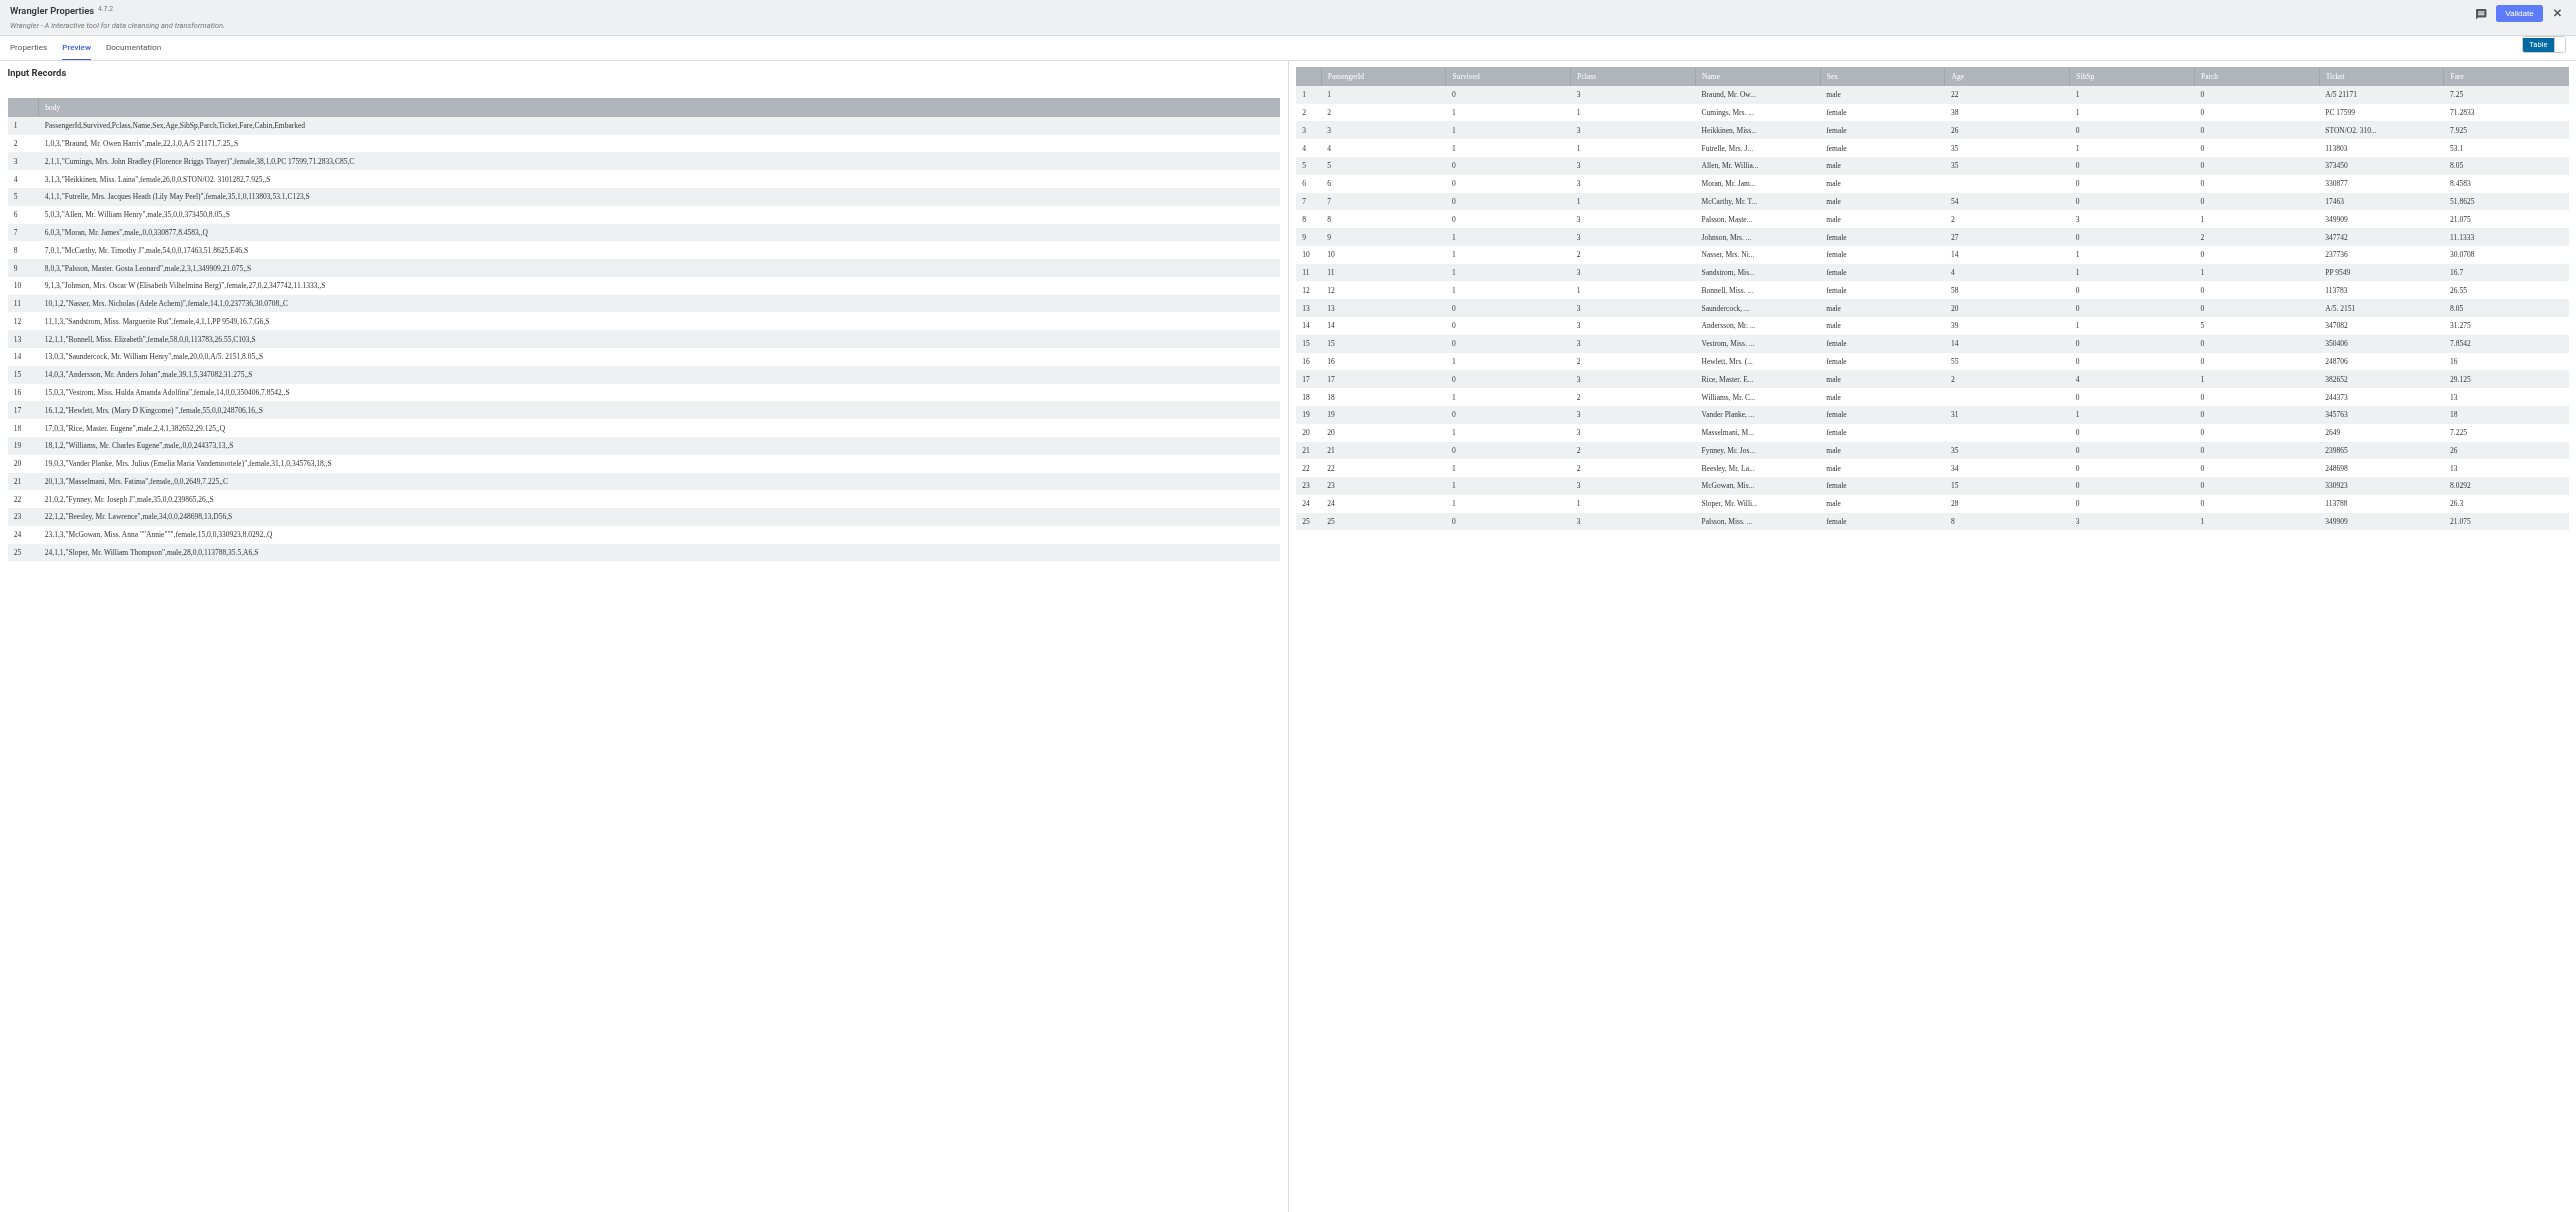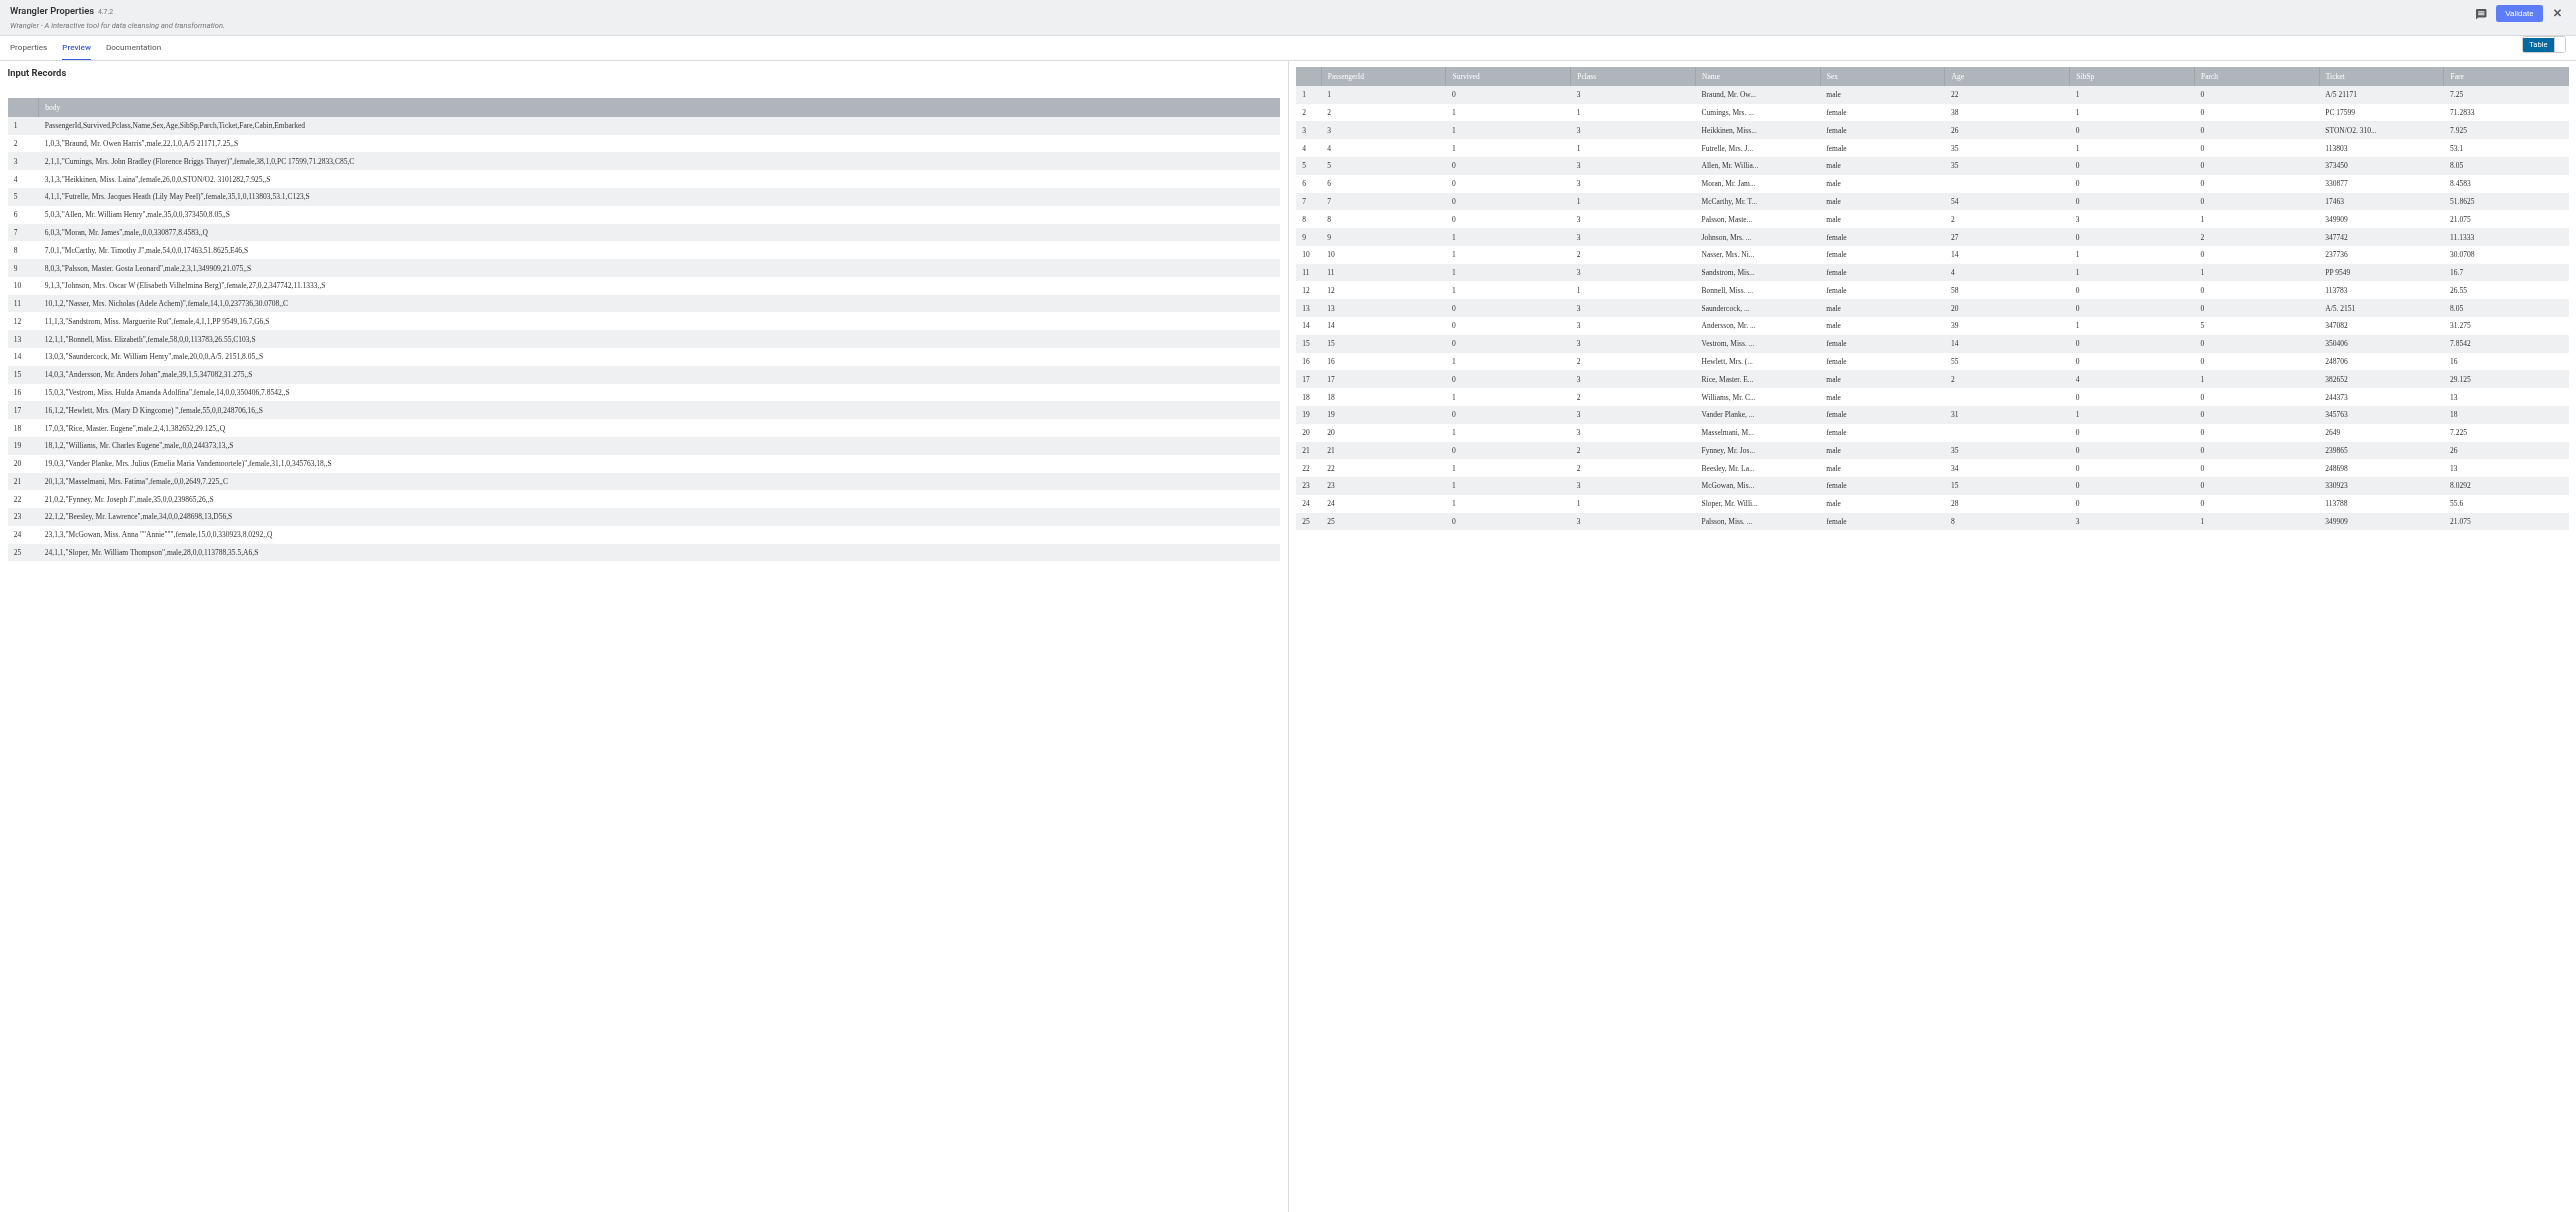--- a/index.html
+++ b/index.html
@@ -11,21 +11,21 @@
   }
   .header {
     background: #eef0f2;
     border-bottom: 0.6px solid #d8dce0;
     padding: 5px 10px;
     display: flex;
     align-items: flex-start;
     justify-content: space-between;
   }
   .header-left { display: flex; flex-direction: column; }
-  .header-title-row { display: flex; align-items: flex-end; gap: 3.8px; }
+  .header-title-row { display: flex; align-items: flex-start; gap: 3.8px; }
   .header-title { font-size: 9.4px; font-weight: 600; color: #333; }
   .header-version { font-size: 6.9px; color: #777; }
   .header-subtitle { font-size: 7.5px; color: #777; margin-top: 5px; font-style: italic; }
   .header-right { display: flex; align-items: center; gap: 6.3px; }
   .icon-btn {
     width: 17.5px; height: 17.5px; display: flex; align-items: center; justify-content: center;
     cursor: pointer; color: #555;
   }
   .validate-btn {
     background: #5c7cfa; color: #fff; border: none; border-radius: 2.5px;
@@ -556,21 +556,21 @@
               <td class="out-col-num">24</td>
               <td>24</td>
               <td>1</td>
               <td>1</td>
               <td>Sloper, Mr. Willi...</td>
               <td>male</td>
               <td>28</td>
               <td>0</td>
               <td>0</td>
               <td>113788</td>
-              <td>55.6</td>
+              <td>26.3</td>
             </tr>
             <tr>
               <td class="out-col-num">25</td>
               <td>25</td>
               <td>0</td>
               <td>3</td>
               <td>Palsson, Miss. ...</td>
               <td>female</td>
               <td>8</td>
               <td>3</td>

